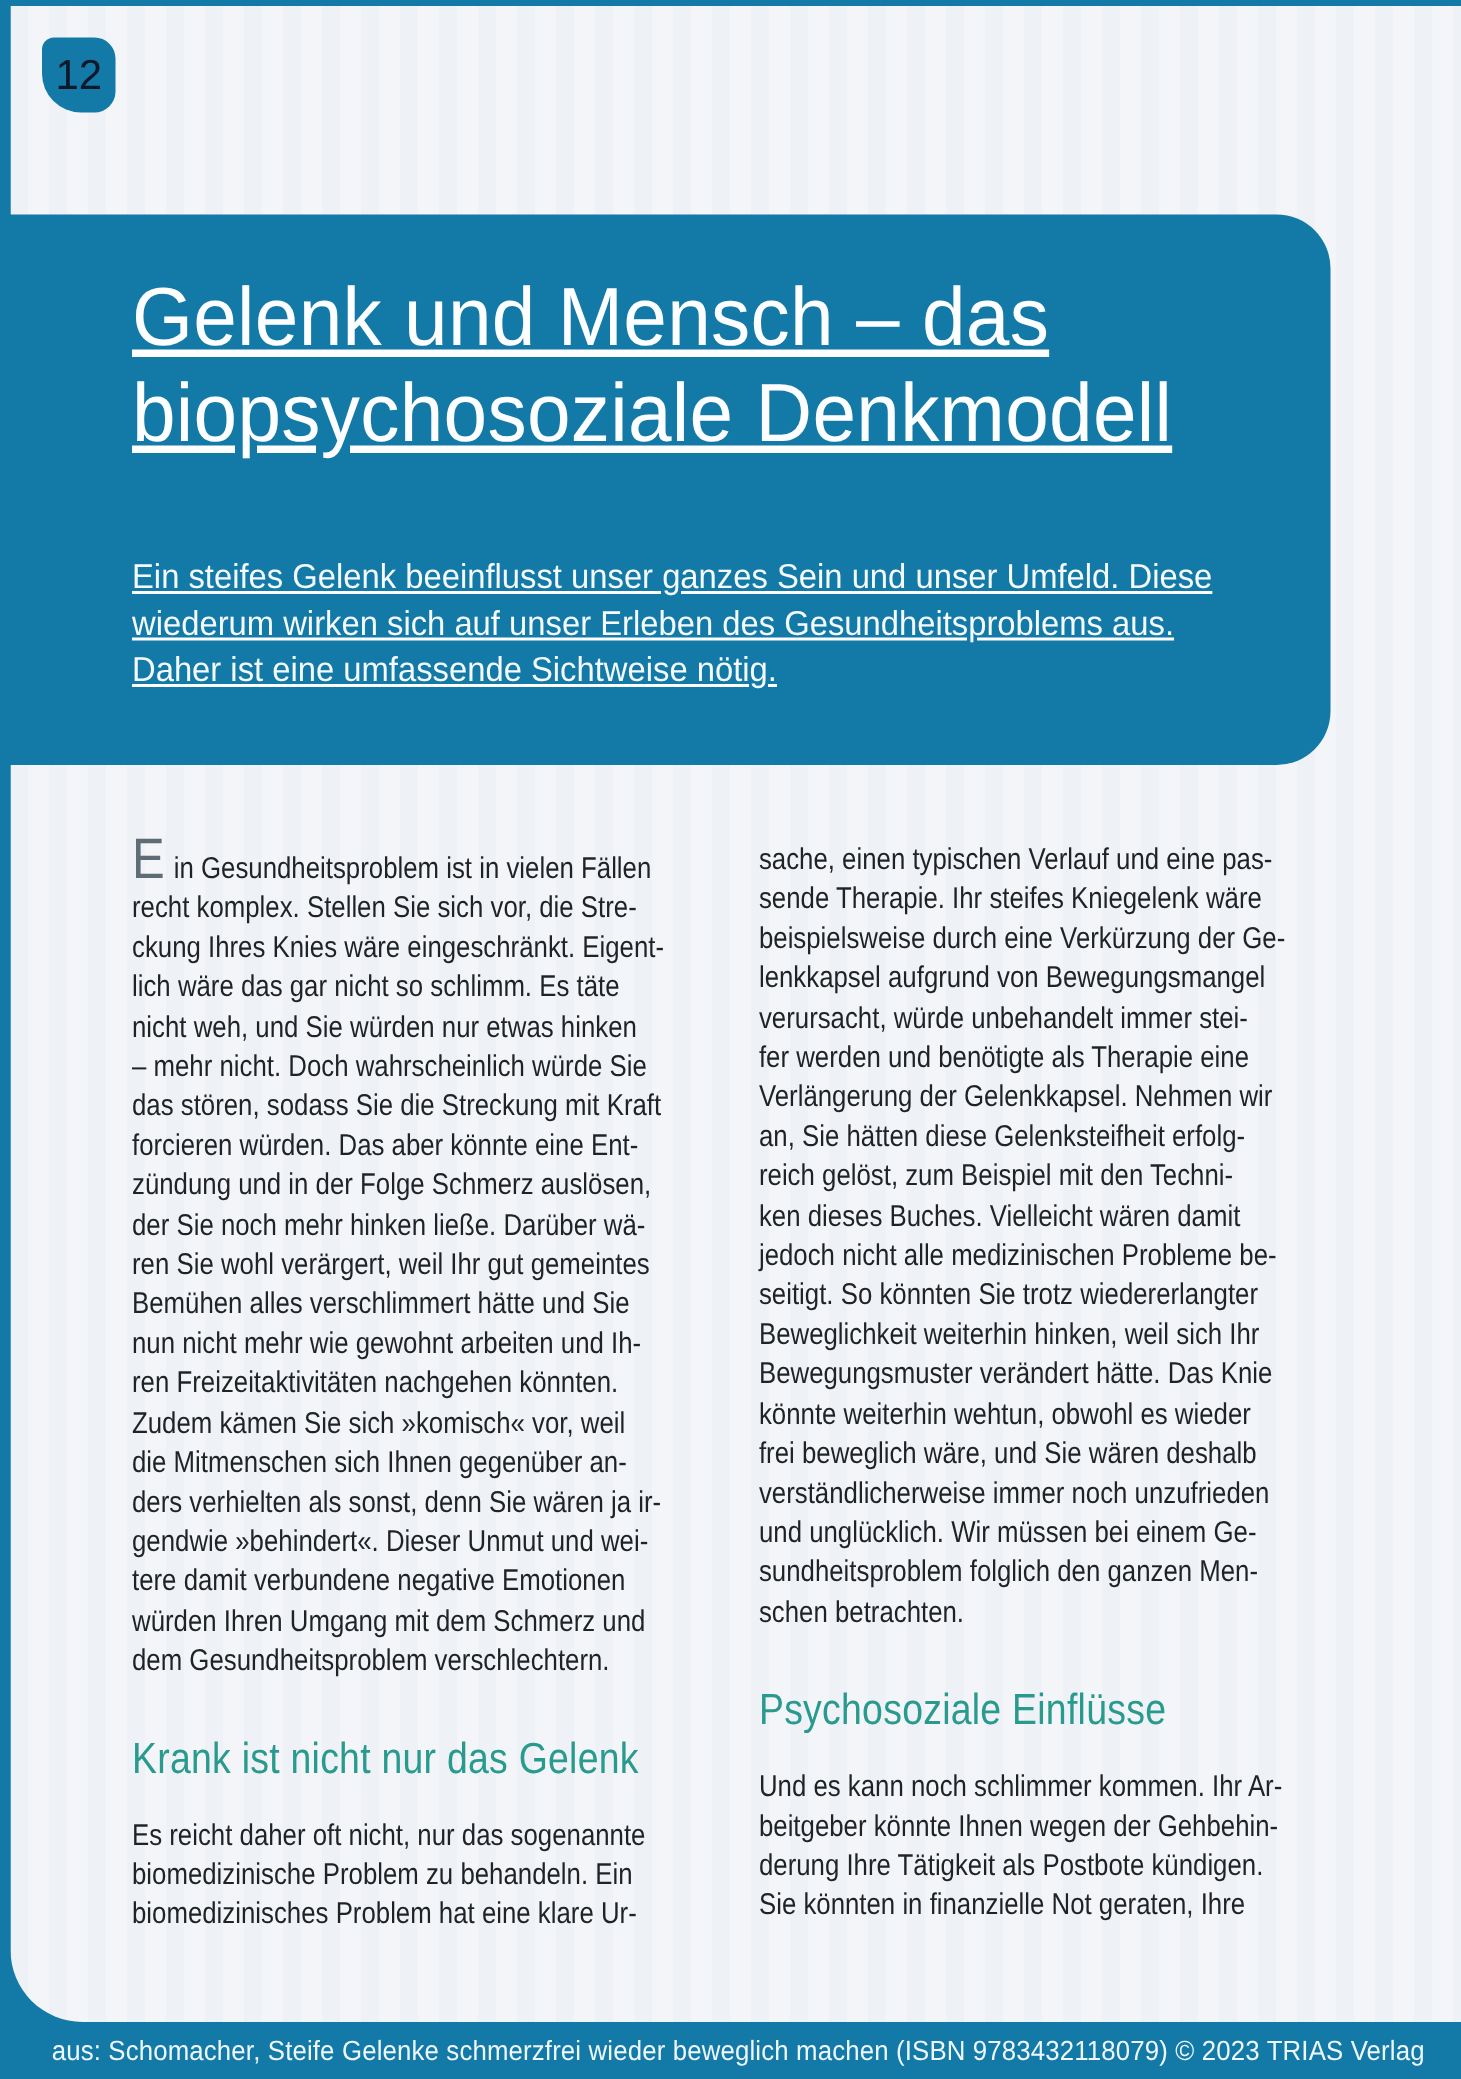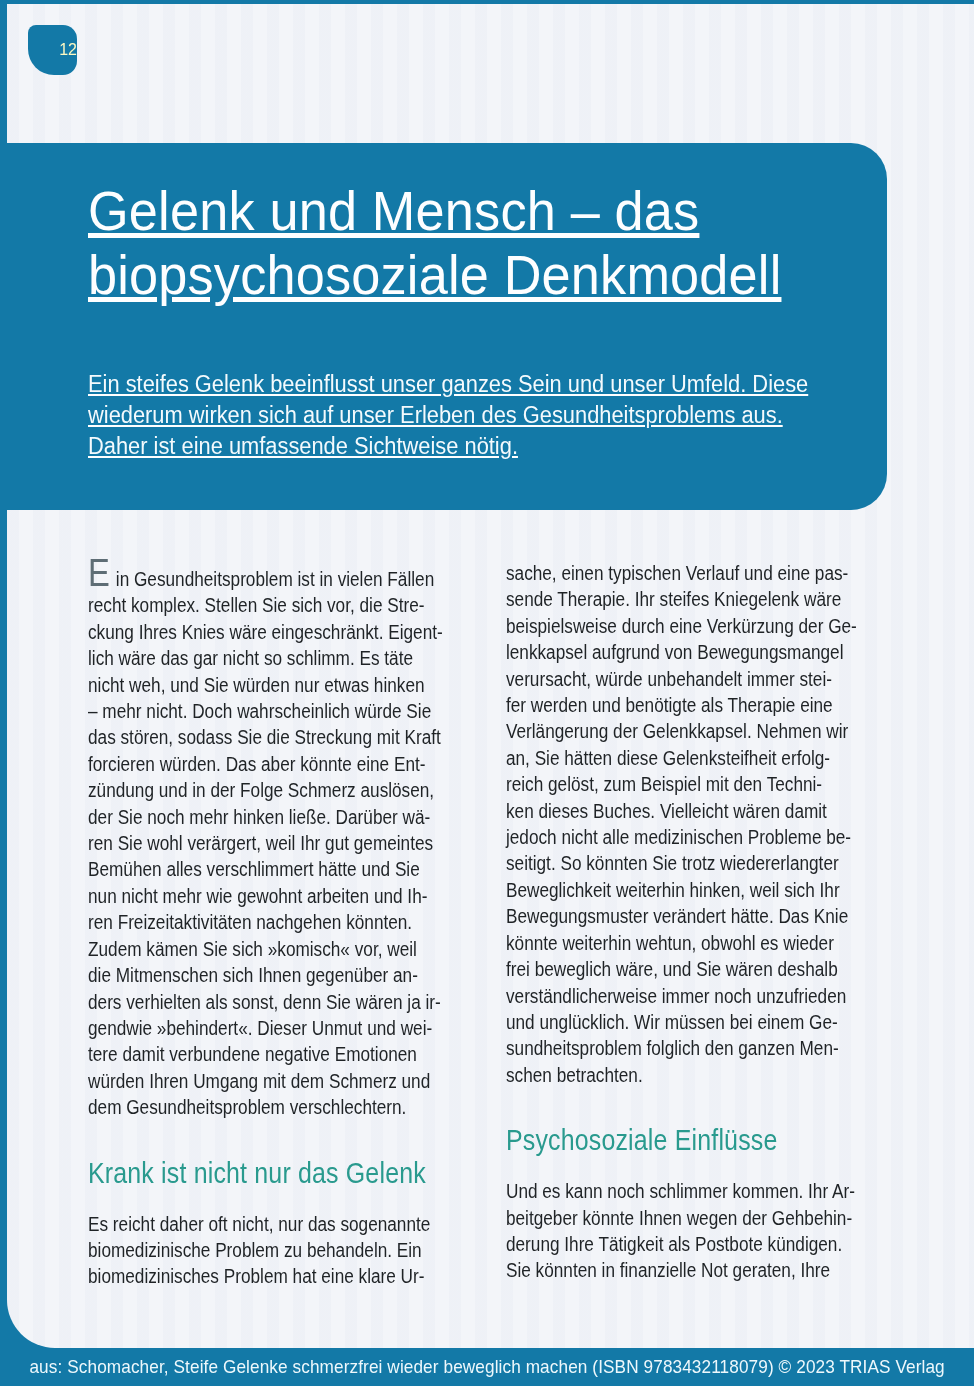--- a/index.html
+++ b/index.html
@@ -17,22 +17,22 @@
     position:absolute;left:7px;top:4px;right:0;bottom:38px;
     background:
       repeating-linear-gradient(90deg, rgba(222,227,238,0.22) 0 12px, rgba(255,255,255,0) 12px 26px),
       #f3f5f9;
     border-bottom-left-radius:48px;
   }
   
   .page-badge{
     position:absolute;left:28px;top:25px;width:49px;height:50px;
     background:#1379a7;border-radius:8px 14px 14px 26px;
-    display:flex;align-items:center;justify-content:flex-end;
-    color:#fef9c3;font-size:16px;
+    display:flex;align-items:center;justify-content:center;
+    color:#0f172a;font-size:28px;
   }
   
   .header-block{
     position:absolute;left:0;top:143px;width:887px;height:367px;
     background:#1379a7;border-radius:0 36px 36px 0;
     box-sizing:border-box;padding:36px 0 0 88px;
     color:#ffffff;
     text-decoration:underline;
   }
   .header-inner{
@@ -62,21 +62,21 @@
     font-size:38px;line-height:26.4px;color:#5e6d75;
     margin-right:7px;letter-spacing:0;
   }
   .sub-heading{
     margin:34px 0 20px 0;font-size:29px;line-height:36px;
     font-weight:400;color:#299a8e;letter-spacing:0.2px;
   }
   
   .footer-band{
     position:absolute;left:0;top:1348px;width:974px;height:38px;
-    display:flex;align-items:center;justify-content:center;
+    display:flex;align-items:center;
   }
   .footer-text{
     color:#eef8fc;font-size:18.5px;letter-spacing:0.1px;
     transform:scaleX(0.93);transform-origin:center center;
     white-space:nowrap;
   }
 </style>
 </head>
 <body>
 

